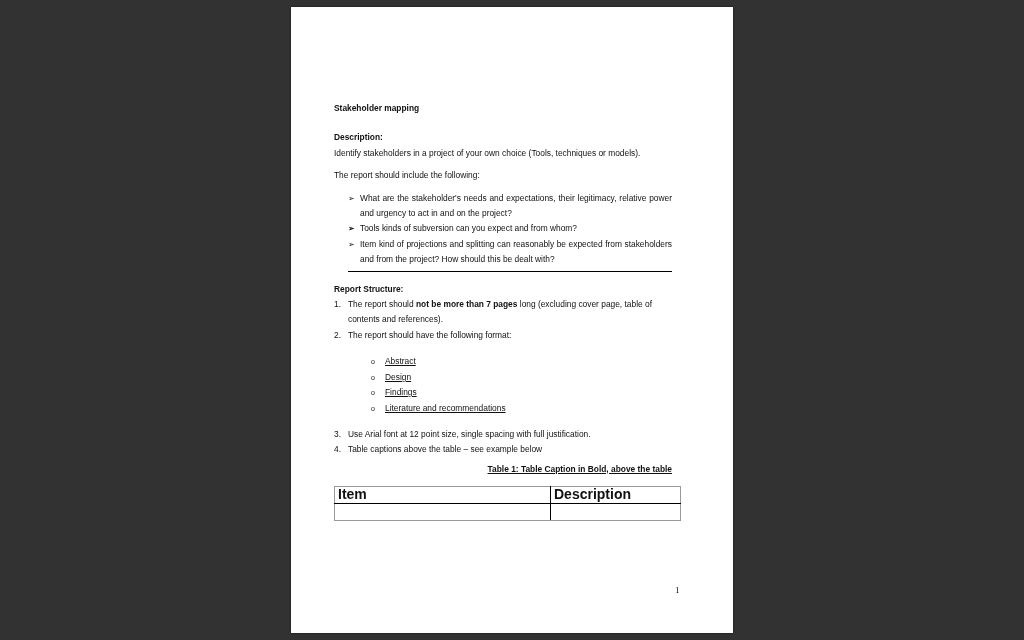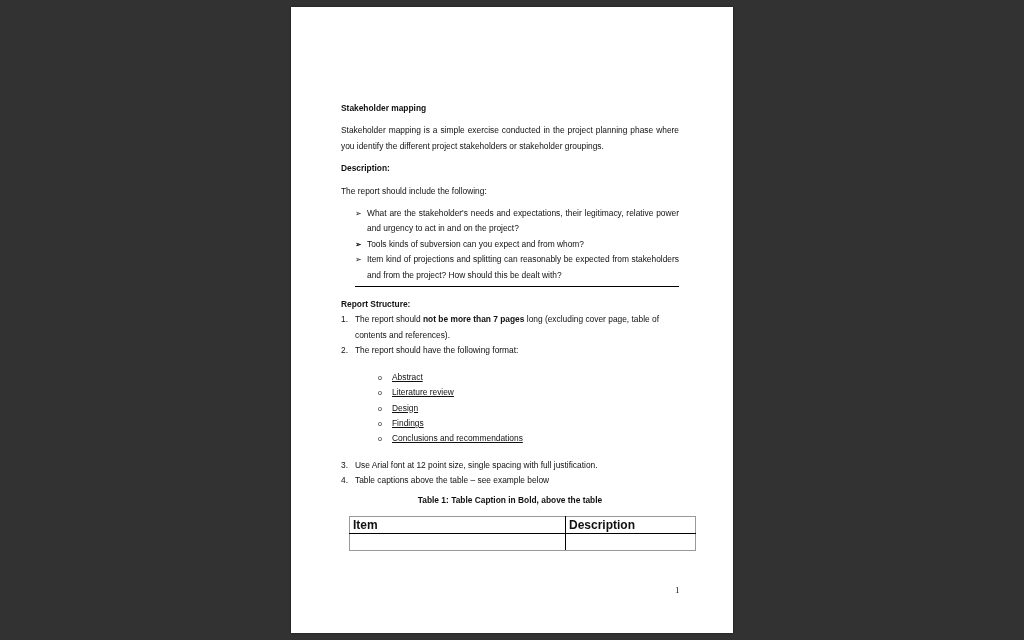--- a/index.html
+++ b/index.html
@@ -12,45 +12,45 @@
   }
   .page {
     position: absolute;
     left: 291px; top: 7px;
     width: 442px; height: 626px;
     background: #ffffff;
     box-shadow: 0 0 2px rgba(0,0,0,0.6);
   }
   .content {
     position: absolute;
-    left: 50px; top: 94px;
+    left: 43px; top: 94px;
     width: 338px;
     font-size: 8.4px;
     line-height: 15.4px;
   }
   .heading { font-weight: bold; margin: 0; }
   .para { margin: 0; text-align: justify; }
   .gap-s { height: 7px; }
   .gap-m { height: 10px; }
   .arrow-list { list-style: none; margin: 0; padding: 0 0 0 14px; }
   .arrow-list li { position: relative; padding-left: 12px; text-align: justify; }
   .arrow-list li .mk { position: absolute; left: 0; top: 0; font-size: 8px; }
   .rule { border-top: 1px solid #000; margin: 3px 0 0 14px; }
   .num-list { list-style: none; margin: 0; padding: 0; }
   .num-list > li { position: relative; padding-left: 14px; }
   .num-list > li > .num { position: absolute; left: 0; top: 0; }
   .circ-list { list-style: none; margin: 11px; padding: 0 0 0 12px; text-decoration: underline; }
   .circ-list li { position: relative; padding-left: 14px; }
   .circ-list li .mk { position: absolute; left: 0; top: 0; font-size: 7px; }
-  .caption { text-align: center; font-weight: bold; margin-top: 4px; }
+  .caption { text-align: right; font-weight: bold; margin-top: 4px; text-decoration: underline; }
   table.sample {
     border-collapse: collapse;
     width: 347px;
-    margin-left: 8px;
-    font-size: 12px;
+    margin-left: 0;
+    font-size: 14px;
   }
   table.sample td, table.sample th {
     border: 1px solid #999;
     height: 16px;
     padding: 0 3px;
     text-align: left;
     font-weight: normal;
   }
   table.sample th { font-weight: bold; border-bottom: 1px solid #000; }
   table.sample td.c1, table.sample th.c1 { width: 209px; border-right: 1px solid #000; }
@@ -61,23 +61,23 @@
     font-size: 9px;
   }
 </style>
 </head>
 <body>
 
 <div class="page">
   <div class="content">
     <p class="heading">Stakeholder mapping</p>
     <div class="gap-s"></div>
-    <p class="para">Stakeholder mapping is a simple exercise conducted in the project planning phase where you identify the different project stakeholders or stakeholder groupings.</p>
     <div class="gap-s"></div>
     <p class="heading">Description:</p>
+    <p class="para">Identify stakeholders in a project of your own choice (Tools, techniques or models).</p>
     <div class="gap-s"></div>
     <p class="para">The report should include the following:</p>
     <div class="gap-s"></div>
     <ul class="arrow-list">
       <li><span class="mk">➢</span><span>What are the stakeholder's needs and expectations, their legitimacy, relative power and urgency to act in and on the project?</span></li>
       <li><span class="mk">➢</span></li>
       <li><span class="mk">➢</span><span>Tools kinds of subversion can you expect and from whom?</span></li>
       <li><span class="mk">➢</span><span>Item kind of projections and splitting can reasonably be expected from stakeholders and from the project? How should this be dealt with?</span></li>
     </ul>
     <div class="rule"></div>
@@ -86,24 +86,23 @@
     <ol class="num-list">
       <li>
         <span class="num">1.</span>
         <span>The report should </span><b>not be more than 7 pages</b><span> long (excluding cover page, table of contents and references).</span>
       </li>
       <li>
         <span class="num">2.</span>
         <span>The report should have the following format:</span>
         <ul class="circ-list">
           <li><span class="mk">o</span><span>Abstract</span></li>
-          <li><span class="mk">o</span><span>Literature review</span></li>
           <li><span class="mk">o</span><span>Design</span></li>
           <li><span class="mk">o</span><span>Findings</span></li>
-          <li><span class="mk">o</span><span>Conclusions and recommendations</span></li>
+          <li><span class="mk">o</span><span>Literature and recommendations</span></li>
         </ul>
       </li>
       <li>
         <span class="num">3.</span>
         <span>Use Arial font at 12 point size, single spacing with full justification.</span>
       </li>
       <li>
         <span class="num">4.</span>
         <span>Table captions above the table – see example below</span>
       </li>

